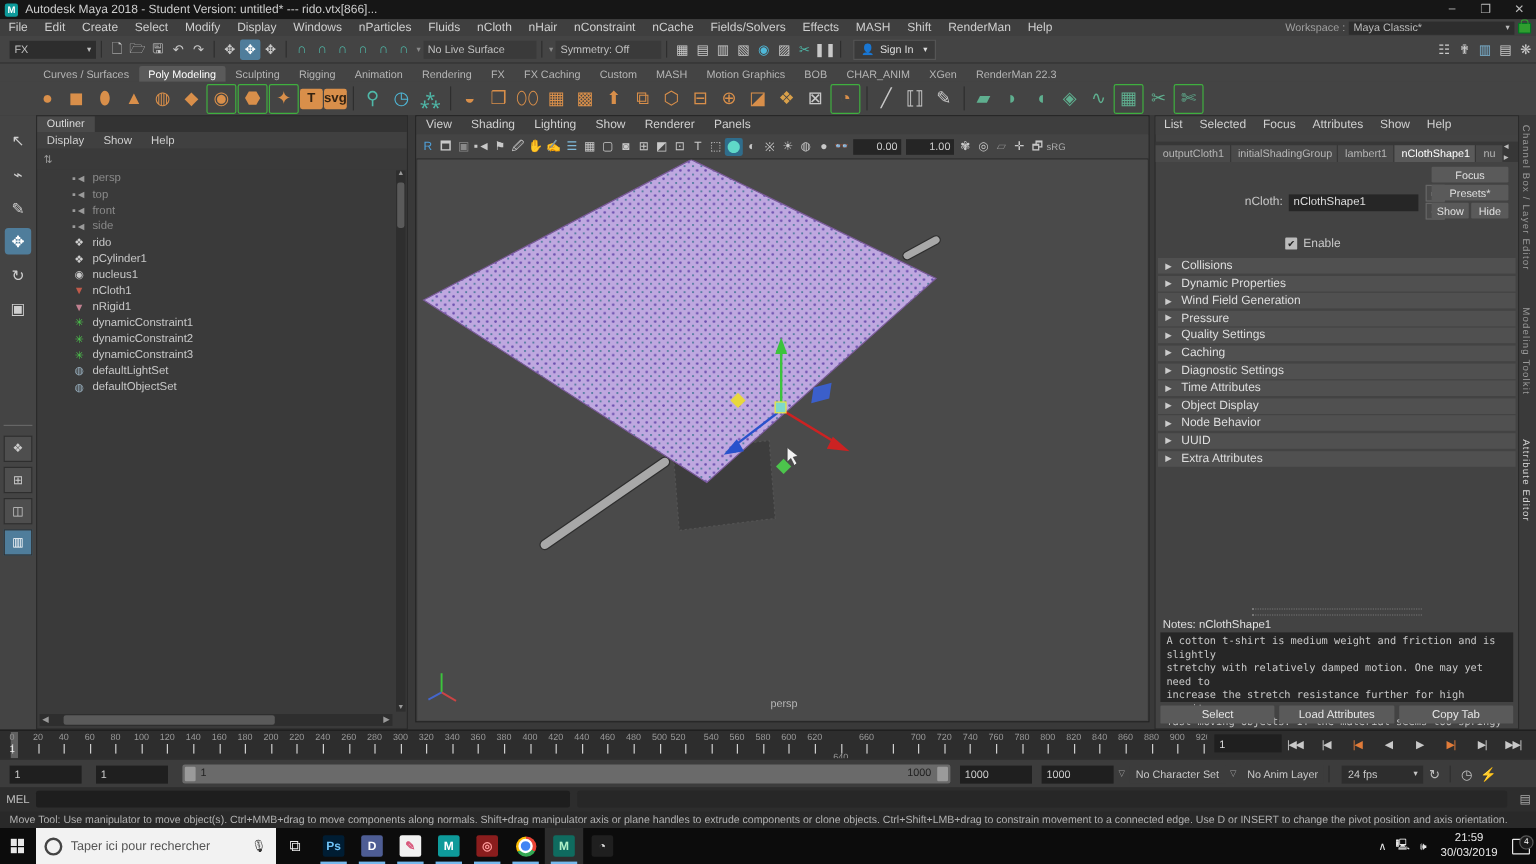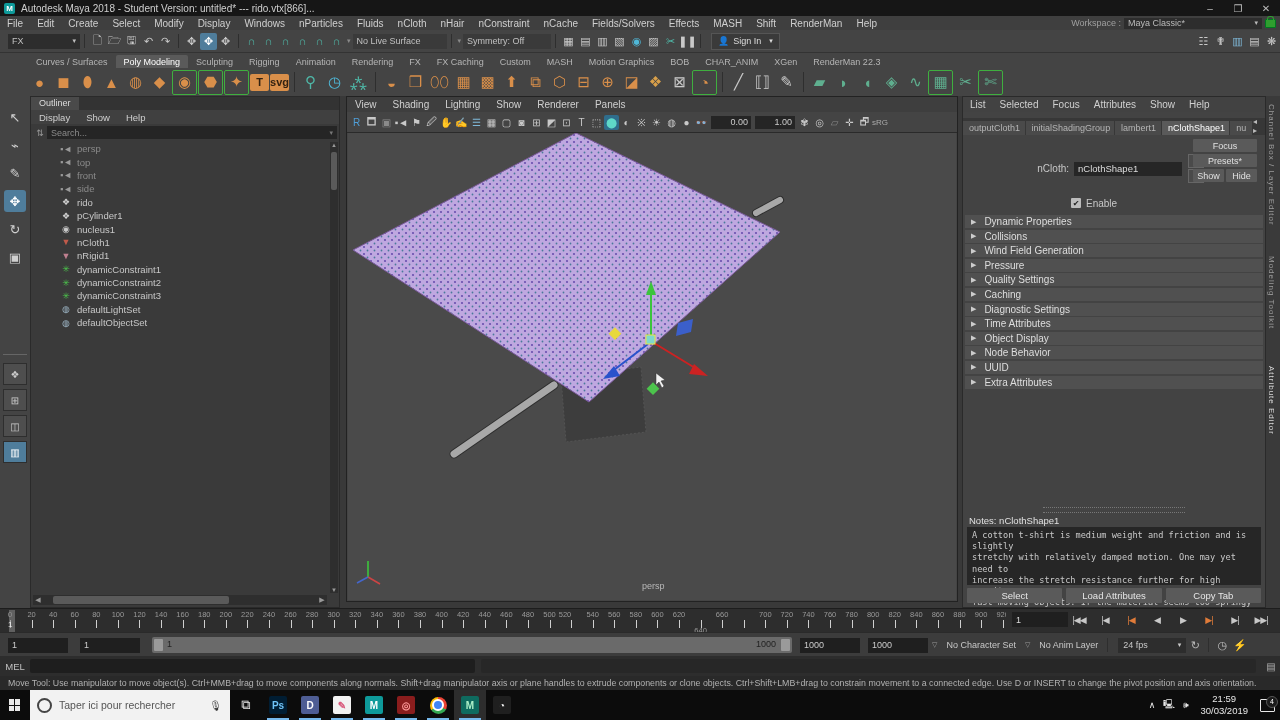--- a/index.html
+++ b/index.html
@@ -351,24 +351,20 @@
   <div id="outliner-tab">
       <span>Outliner</span>
     </div>
   <div id="outliner-menus">
       <span>Display</span>
       <span>Show</span>
       <span>Help</span>
     </div>
   <div id="outliner-search">
     <span class="filter-ic">⇅</span>
-    <div class="sfield">
-      <span>Search...</span>
-        <span style="font-size:7px;color:#777;">▾</span>
-    </div>
   </div>
   <div id="otree">
       <div class="oitem dim">
         <span class="oic" style="color: rgb(154, 154, 154);">▪◄</span>
         <span>persp</span>
       </div>
       <div class="oitem dim">
         <span class="oic" style="color: rgb(154, 154, 154);">▪◄</span>
         <span>top</span>
       </div>
@@ -556,25 +552,25 @@
       </div>
     </div>
   </div>
   <div id="enable-row">
     <span class="chk">✔</span>
     <span>Enable</span>
   </div>
   <div id="ae-sections">
       <div class="aesec">
         <span class="tri">▶</span>
+        <span>Collisions</span>
+      </div>
+      <div class="aesec">
+        <span class="tri">▶</span>
         <span>Dynamic Properties</span>
-      </div>
-      <div class="aesec">
-        <span class="tri">▶</span>
-        <span>Collisions</span>
       </div>
       <div class="aesec">
         <span class="tri">▶</span>
         <span>Wind Field Generation</span>
       </div>
       <div class="aesec">
         <span class="tri">▶</span>
         <span>Pressure</span>
       </div>
       <div class="aesec">

